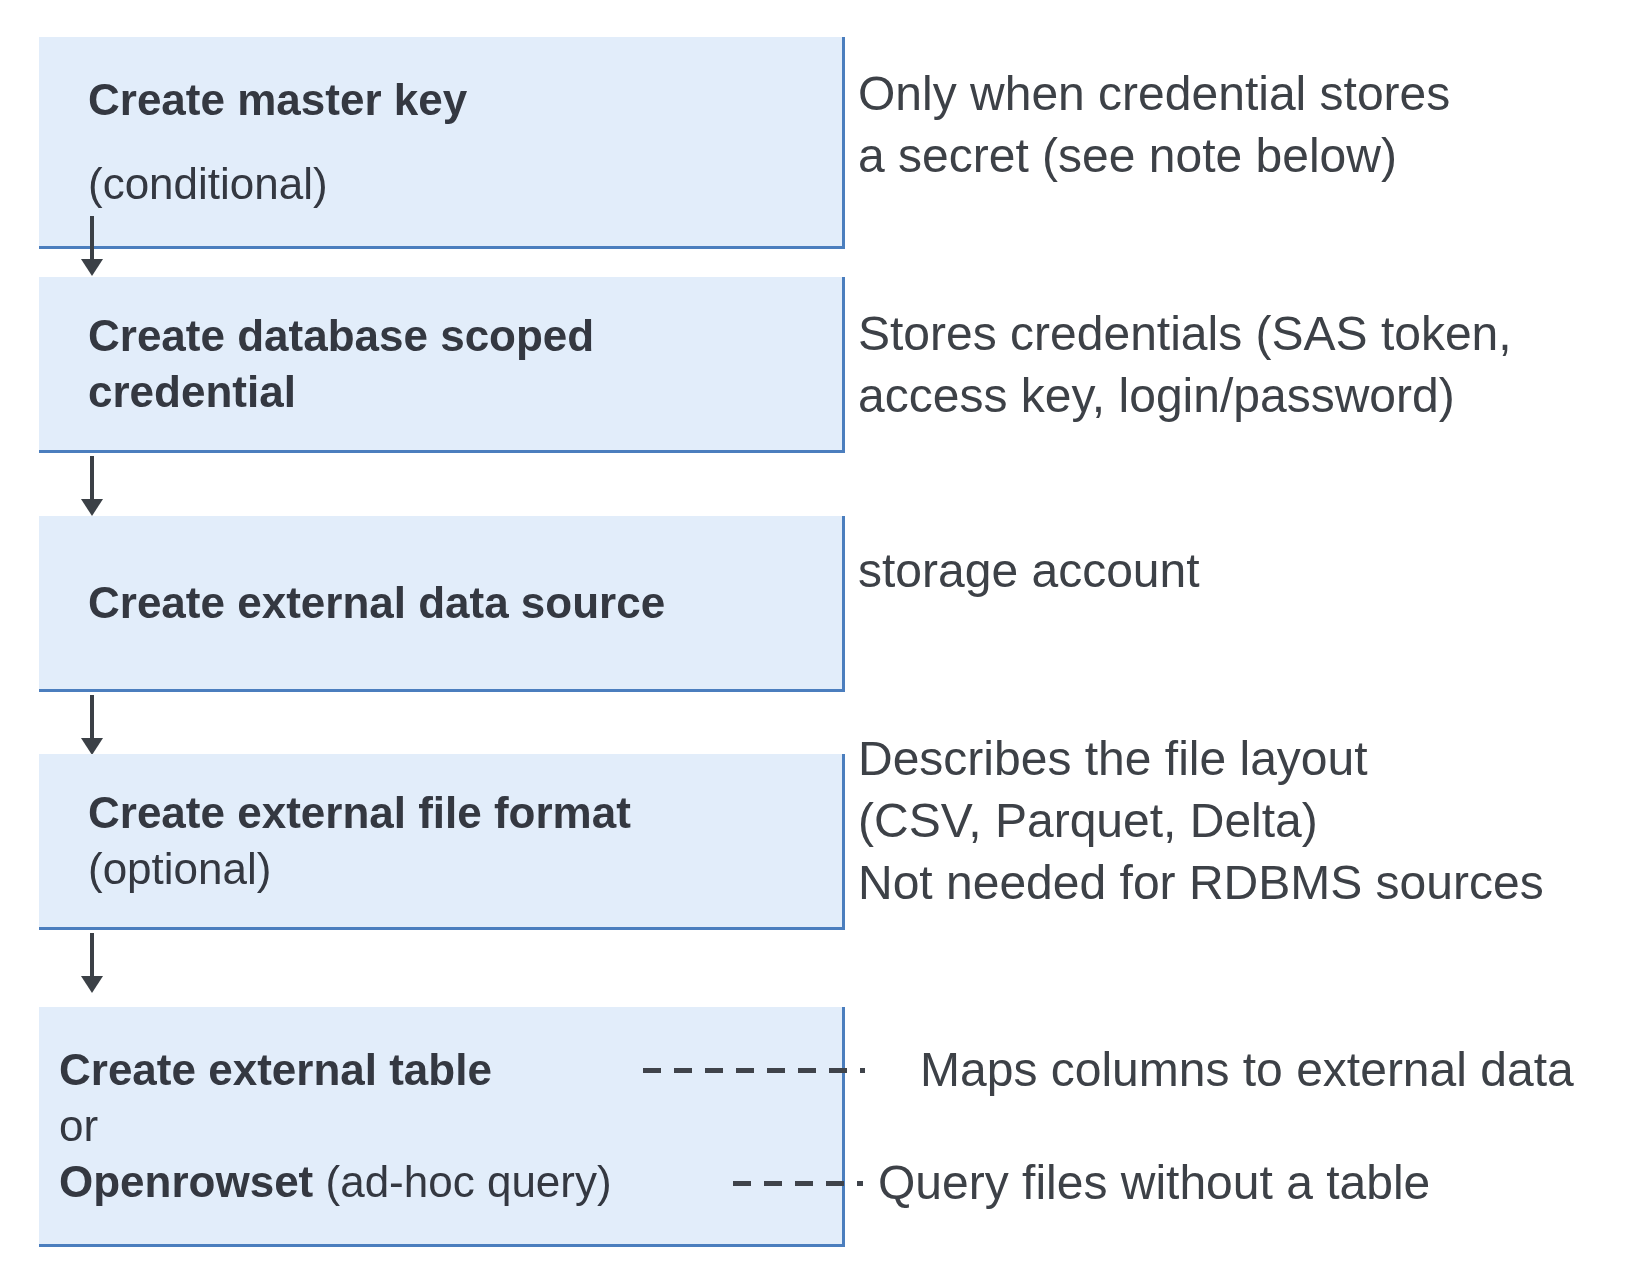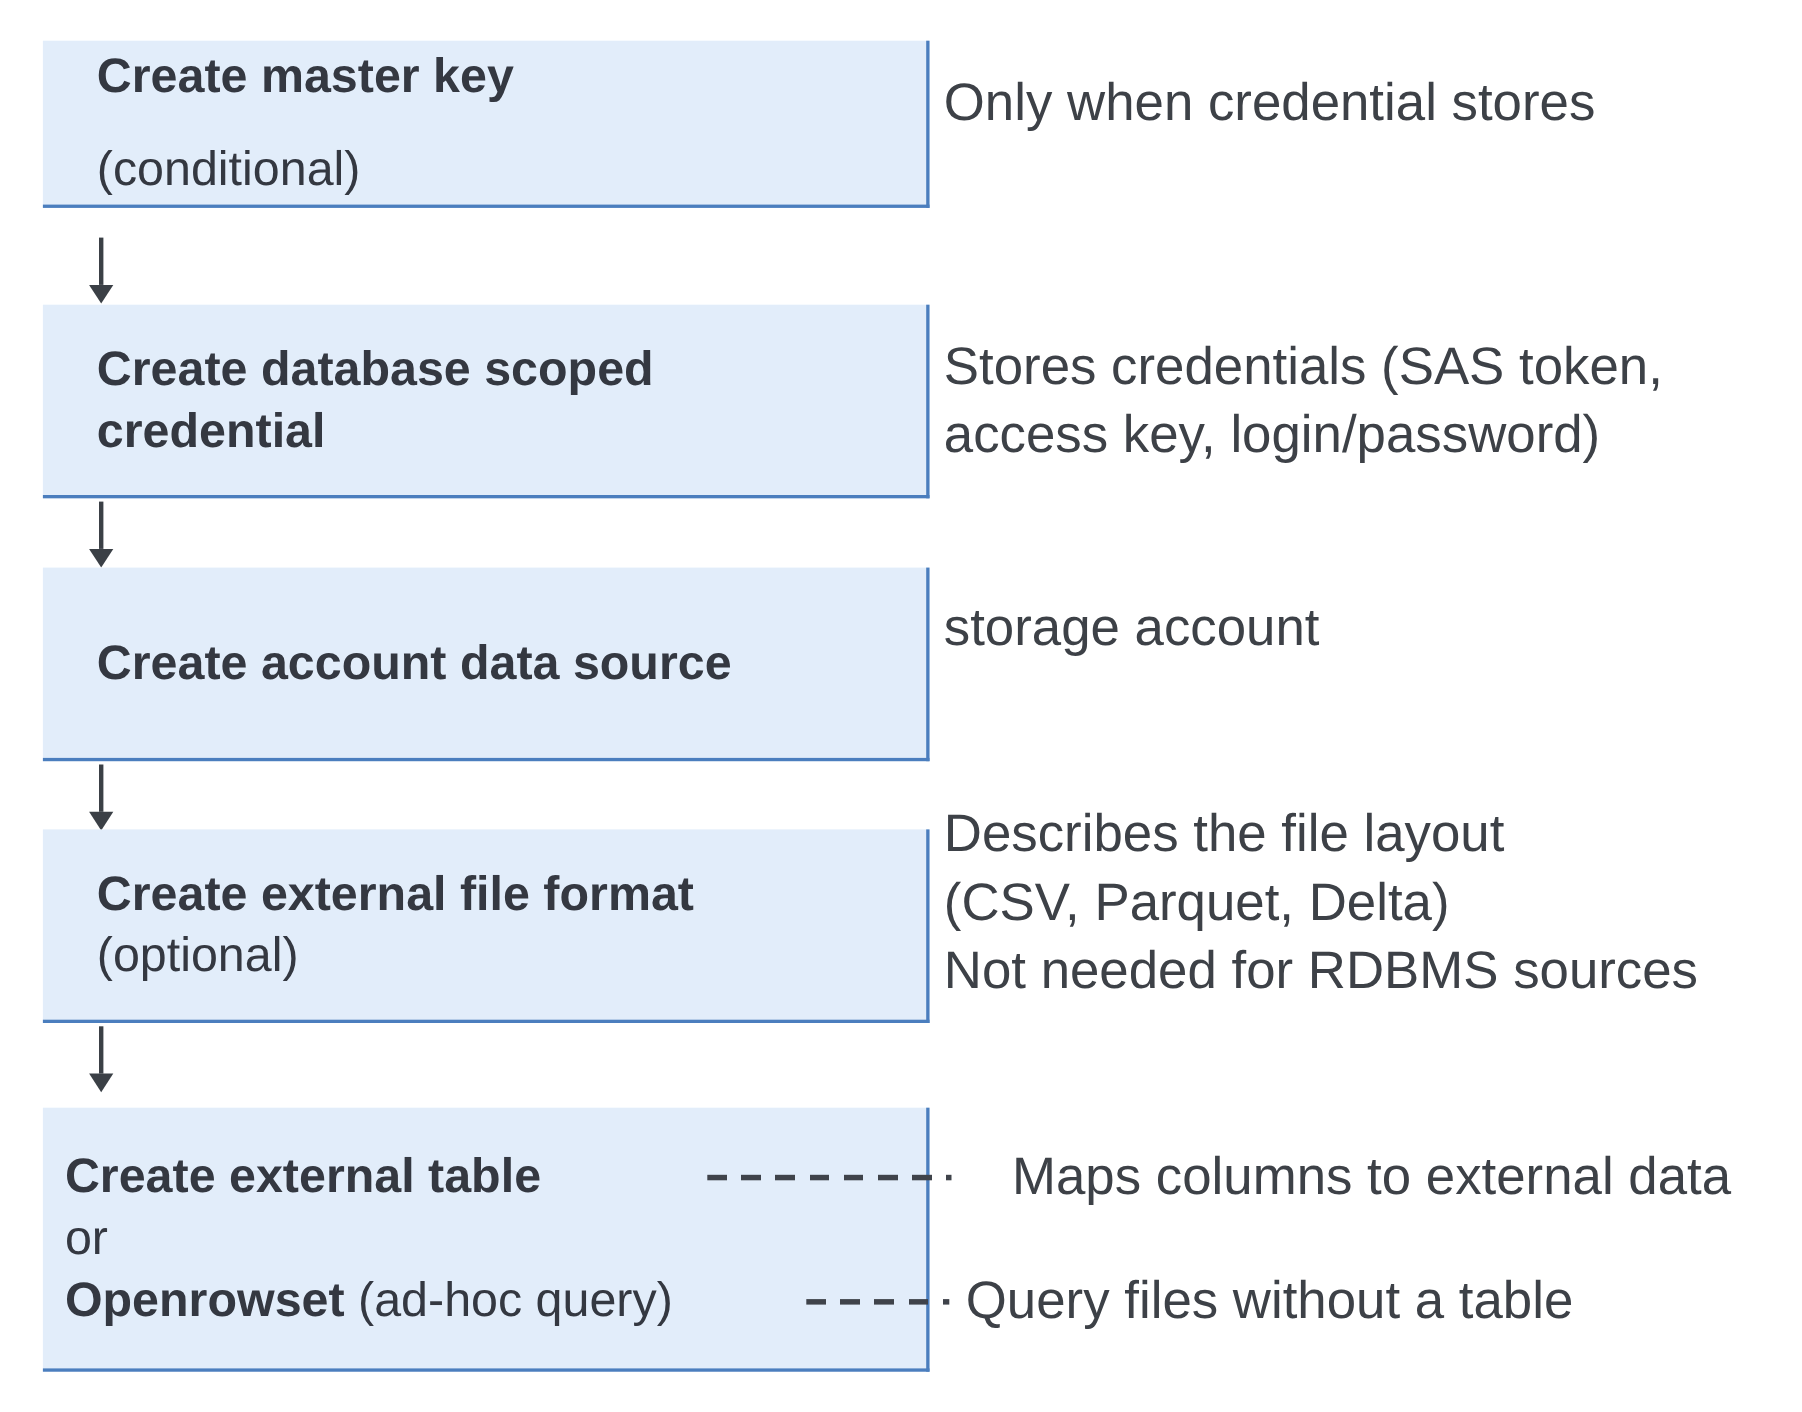--- a/index.html
+++ b/index.html
@@ -26,21 +26,21 @@
     justify-content: center;
     padding: 0 30px 0 49px;
     color: #343841;
     font-size: 44px;
     line-height: 56px;
     font-weight: 700;
   }
   .flow-box .line { white-space: nowrap; }
   .flow-box .regular { font-weight: 400; }
 
-  #box-master-key     { top: 37px;   height: 152px; gap: 28px; }
+  #box-master-key     { top: 37px;   height: 212px; gap: 28px; }
   #box-credential     { top: 277px;  height: 176px; }
   #box-data-source    { top: 516px;  height: 176px; }
   #box-file-format    { top: 754px;  height: 176px; }
   #box-external-table { top: 1007px; height: 240px; padding-left: 20px; }
 
   
   .flow-arrow { position: absolute; left: 74px; width: 36px; height: 60px; }
   .flow-arrow .shaft {
     position: absolute; left: 16px; top: 0;
     width: 4px; height: 43px; background: #3b4046;
@@ -102,21 +102,21 @@
     <div class="line">Create database scoped</div>
     <div class="line">credential</div>
   </div>
 
   <div class="flow-arrow" id="arrow-2">
     <div class="shaft"></div>
     <div class="head"></div>
   </div>
 
   <div class="flow-box" id="box-data-source">
-    <div class="line">Create account data source</div>
+    <div class="line">Create external data source</div>
   </div>
 
   <div class="flow-arrow" id="arrow-3">
     <div class="shaft"></div>
     <div class="head"></div>
   </div>
 
   <div class="flow-box" id="box-file-format">
     <div class="line">Create external file format</div>
     <div class="line regular">(optional)</div>
@@ -131,20 +131,21 @@
     <div class="line">Create external table</div>
     <div class="line regular">or</div>
     <div class="line"><span>Openrowset</span><span class="regular"> (ad-hoc query)</span></div>
   </div>
 
   <div class="dashed-connector" id="dash-table"></div>
   <div class="dashed-connector" id="dash-openrowset"></div>
 
   <div class="note" id="note-master-key">
     <div>Only when credential stores</div>
+    <div>a secret (see note below)</div>
   </div>
 
   <div class="note" id="note-credential">
     <div>Stores credentials (SAS token,</div>
     <div>access key, login/password)</div>
   </div>
 
   <div class="note" id="note-data-source">
     <div>storage account</div>
   </div>

